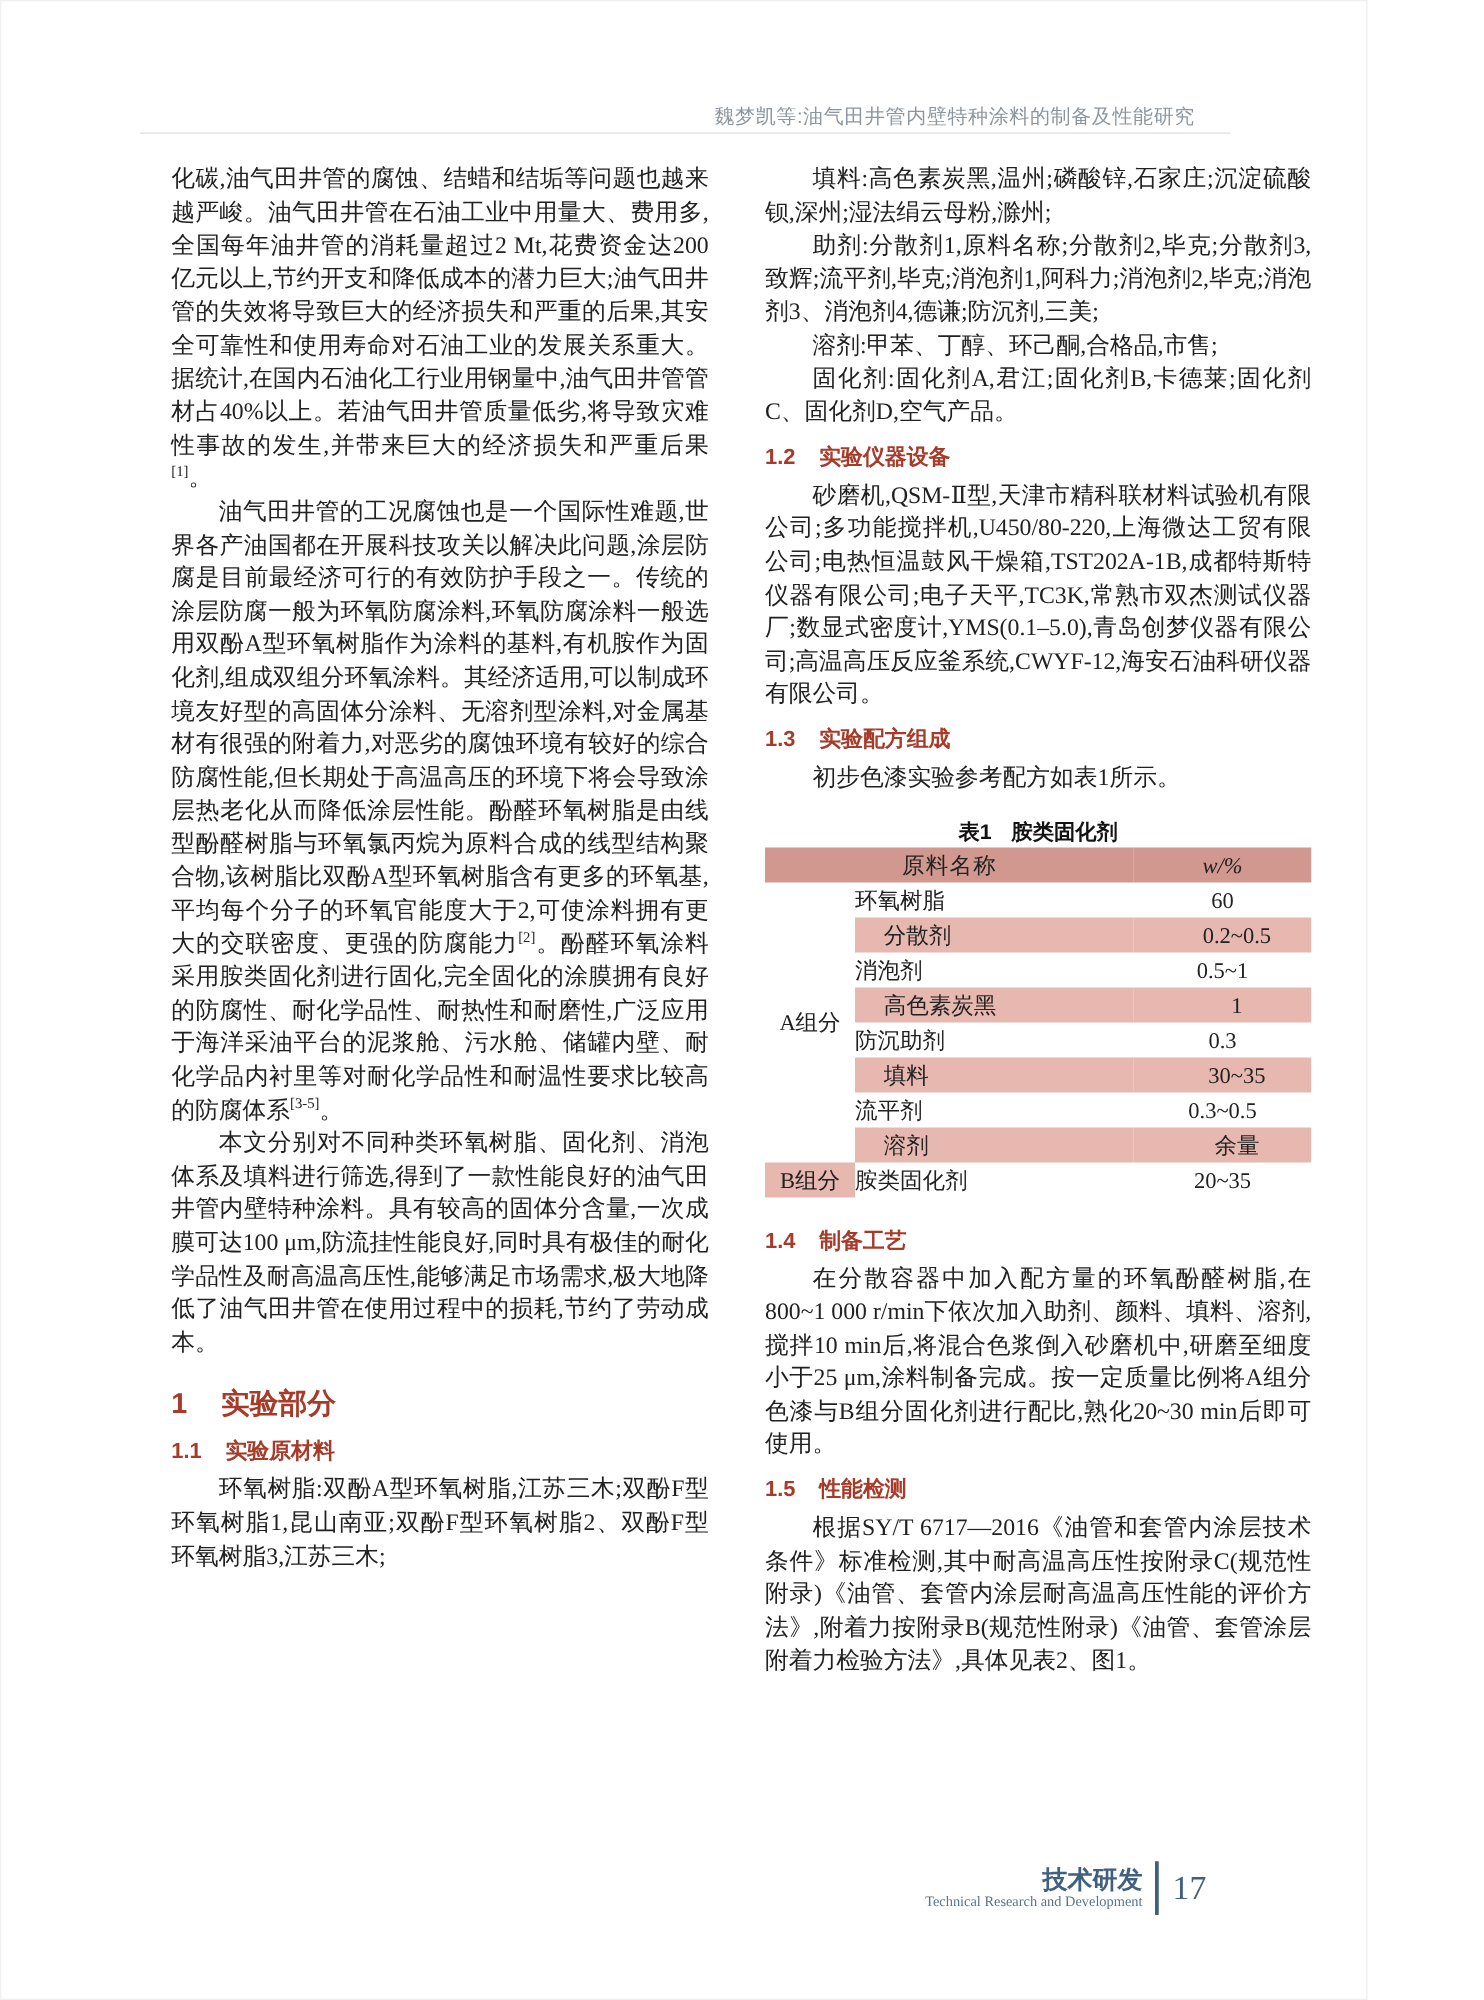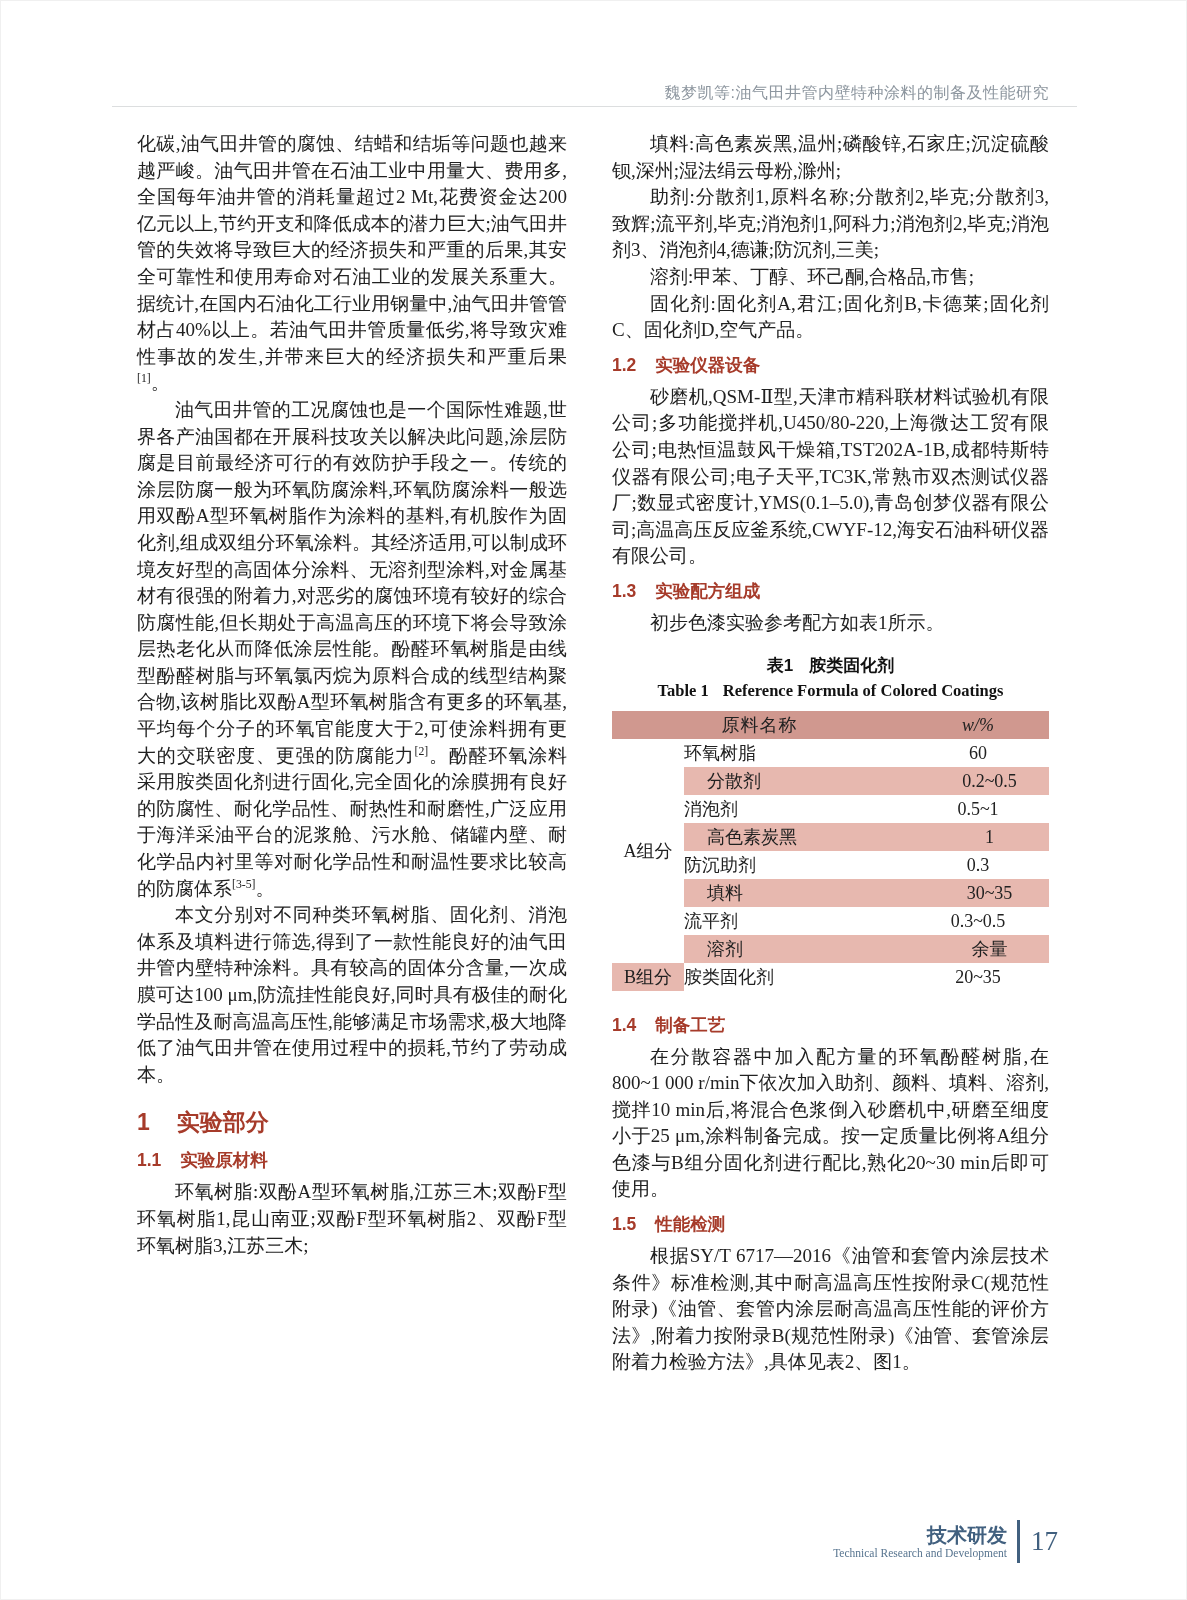--- a/index.html
+++ b/index.html
@@ -1,18 +1,18 @@
 <!DOCTYPE html>
 <html><head>
 <meta charset="utf-8">
 <style>
   html,body{margin:0;padding:0;background:#ffffff;}
   .page{
     position:relative;
-    width:1187px;height:1600px;
+    width:1094px;height:1600px;
     background:#ffffff;
     overflow:hidden;
     box-shadow:inset 0 0 0 1px #f0f0f0;
     font-family:"Liberation Serif","DejaVu Serif",serif;
     color:#212121;
   }
   
   .running-head{
     position:absolute;top:83px;right:138px;
     font-family:"Liberation Sans","DejaVu Sans",sans-serif;
@@ -71,21 +71,21 @@
   table.tbl thead th{background:#d0988f;}
   th.hname{font-weight:bold;text-align:center;letter-spacing:1px;}
   th.hval{font-style:italic;text-align:center;font-family:"Liberation Serif",serif;}
   td.name{text-align:left;padding-left:44px;}
   td.val{text-align:center;}
   tr.pink td.name,tr.pink td.val{background:#e7b8af;padding-left:23px;}
   td.grp{text-align:center;}
   td.grpb{background:#e7b8af;}
   
   .footer{
-    position:absolute;top:1520px;right:129px;
+    position:absolute;top:1489px;right:129px;
     display:flex;align-items:center;color:#41607f;
   }
   .f-text{text-align:right;margin-right:10px;}
   .f-zh{
     font-family:"Liberation Sans","DejaVu Sans",sans-serif;
     font-weight:bold;font-size:20px;line-height:23px;color:#41607f;
   }
   .f-en{font-size:11.5px;line-height:13px;color:#57748f;}
   .f-bar{width:3px;height:43px;background:#41607f;margin-right:11px;}
   .f-num{font-size:27px;line-height:43px;display:flex;align-items:center;}
@@ -123,23 +123,20 @@
     </div>
     <p>砂磨机,QSM-Ⅱ型,天津市精科联材料试验机有限公司;多功能搅拌机,U450/80-220,上海微达工贸有限公司;电热恒温鼓风干燥箱,TST202A-1B,成都特斯特仪器有限公司;电子天平,TC3K,常熟市双杰测试仪器厂;数显式密度计,YMS(0.1–5.0),青岛创梦仪器有限公司;高温高压反应釜系统,CWYF-12,海安石油科研仪器有限公司。</p>
 
     <div class="h2">
       <span class="num">1.3</span><span>实验配方组成</span>
     </div>
     <p>初步色漆实验参考配方如表1所示。</p>
 
     <div class="tcap-zh">
       <span class="cap-label">表1</span><span>胺类固化剂</span>
-    </div>
-    <div class="tcap-en">
-      <span class="cap-label">Table 1</span><span>Reference Formula of Colored Coatings</span>
     </div>
 
     <table class="tbl">
       <colgroup>
           <col class="c-grp">
           <col class="c-name">
           <col class="c-val">
         </colgroup>
       <thead>
         <tr>

